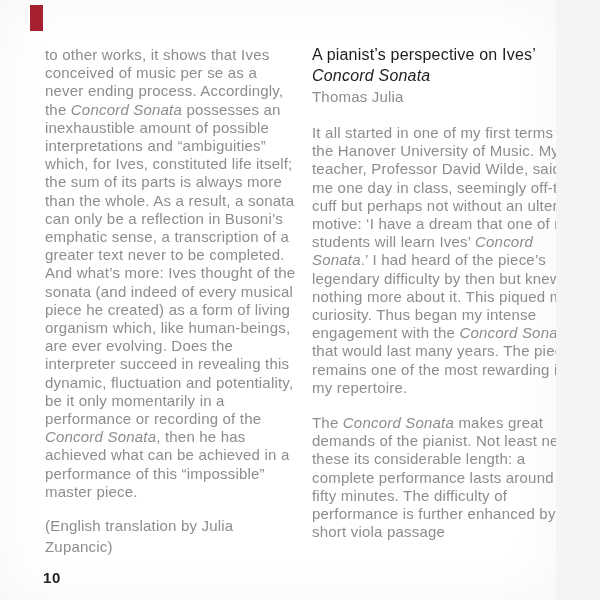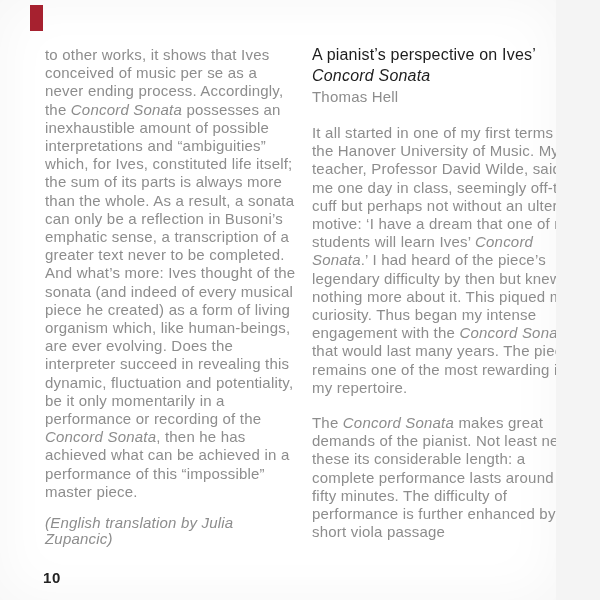--- a/index.html
+++ b/index.html
@@ -31,41 +31,41 @@
     font-size:16px;line-height:21px;
     font-weight:400;color:#1d1d1d;
     letter-spacing:0.2px;
   }
   .author{
     font-size:15px;line-height:20px;color:#8d8d8d;
     margin:1px 0 17px 0;letter-spacing:0.2px;
   }
   .credit{
     margin:14px 0 0 0;
-    font-size:15px;line-height:16px;color:#8d8d8d;letter-spacing:0.2px;font-style:italic;
+    font-size:15px;line-height:21px;color:#8d8d8d;letter-spacing:0.2px;
   }
   .pagenum{
     position:absolute;left:43px;top:569px;
     font-size:15px;font-weight:700;color:#222222;letter-spacing:0.6px;text-align:right;
   }
 </style>
 </head>
 <body>
 
 <div class="page">
 
   <div class="marker" style="background: rgb(166, 33, 47);"></div>
 
   <div class="col left">
     <p class="body"><span>to other works, it shows that Ives conceived of music per se as a never ending process. Accordingly, the </span><span class="it">Concord Sonata</span><span> possesses an inexhaustible amount of possible interpretations and “ambiguities” which, for Ives, constituted life itself; the sum of its parts is always more than the whole. As a result, a sonata can only be a reflection in Busoni’s emphatic sense, a transcription of a greater text never to be completed. And what’s more: Ives thought of the sonata (and indeed of every musical piece he created) as a form of living organism which, like human-beings, are ever evolving. Does the interpreter succeed in revealing this dynamic, fluctuation and potentiality, be it only momentarily in a performance or recording of the </span><span class="it">Concord Sonata</span><span>, then he has achieved what can be achieved in a performance of this “impossible” master piece.</span></p>
     <p class="credit">(English translation by Julia Zupancic)</p>
   </div>
 
   <div class="col right">
     <h2 class="title"><span>A pianist’s perspective on Ives’</span><br><span class="it">Concord Sonata</span></h2>
-    <div class="author">Thomas Hell</div>
+    <div class="author">Thomas Julia</div>
     <p class="body"><span>It all started in one of my first terms at the Hanover University of Music. My teacher, Professor David Wilde, said to me one day in class, seemingly off-the-cuff but perhaps not without an ulterior motive: ‘I have a dream that one of my students will learn Ives’ </span><span class="it">Concord Sonata</span><span>.’ I had heard of the piece’s legendary difficulty by then but knew nothing more about it. This piqued my curiosity. Thus began my intense engagement with the </span><span class="it">Concord Sonata</span><span> that would last many years. The piece remains one of the most rewarding in my repertoire.</span></p>
     <p class="body"><span>The </span><span class="it">Concord Sonata</span><span> makes great demands of the pianist. Not least never these its considerable length: a complete performance lasts around fifty minutes. The difficulty of performance is further enhanced by a short viola passage</span></p>
   </div>
 
   <div class="pagenum">10</div>
 
 </div>
 
 </body></html>

